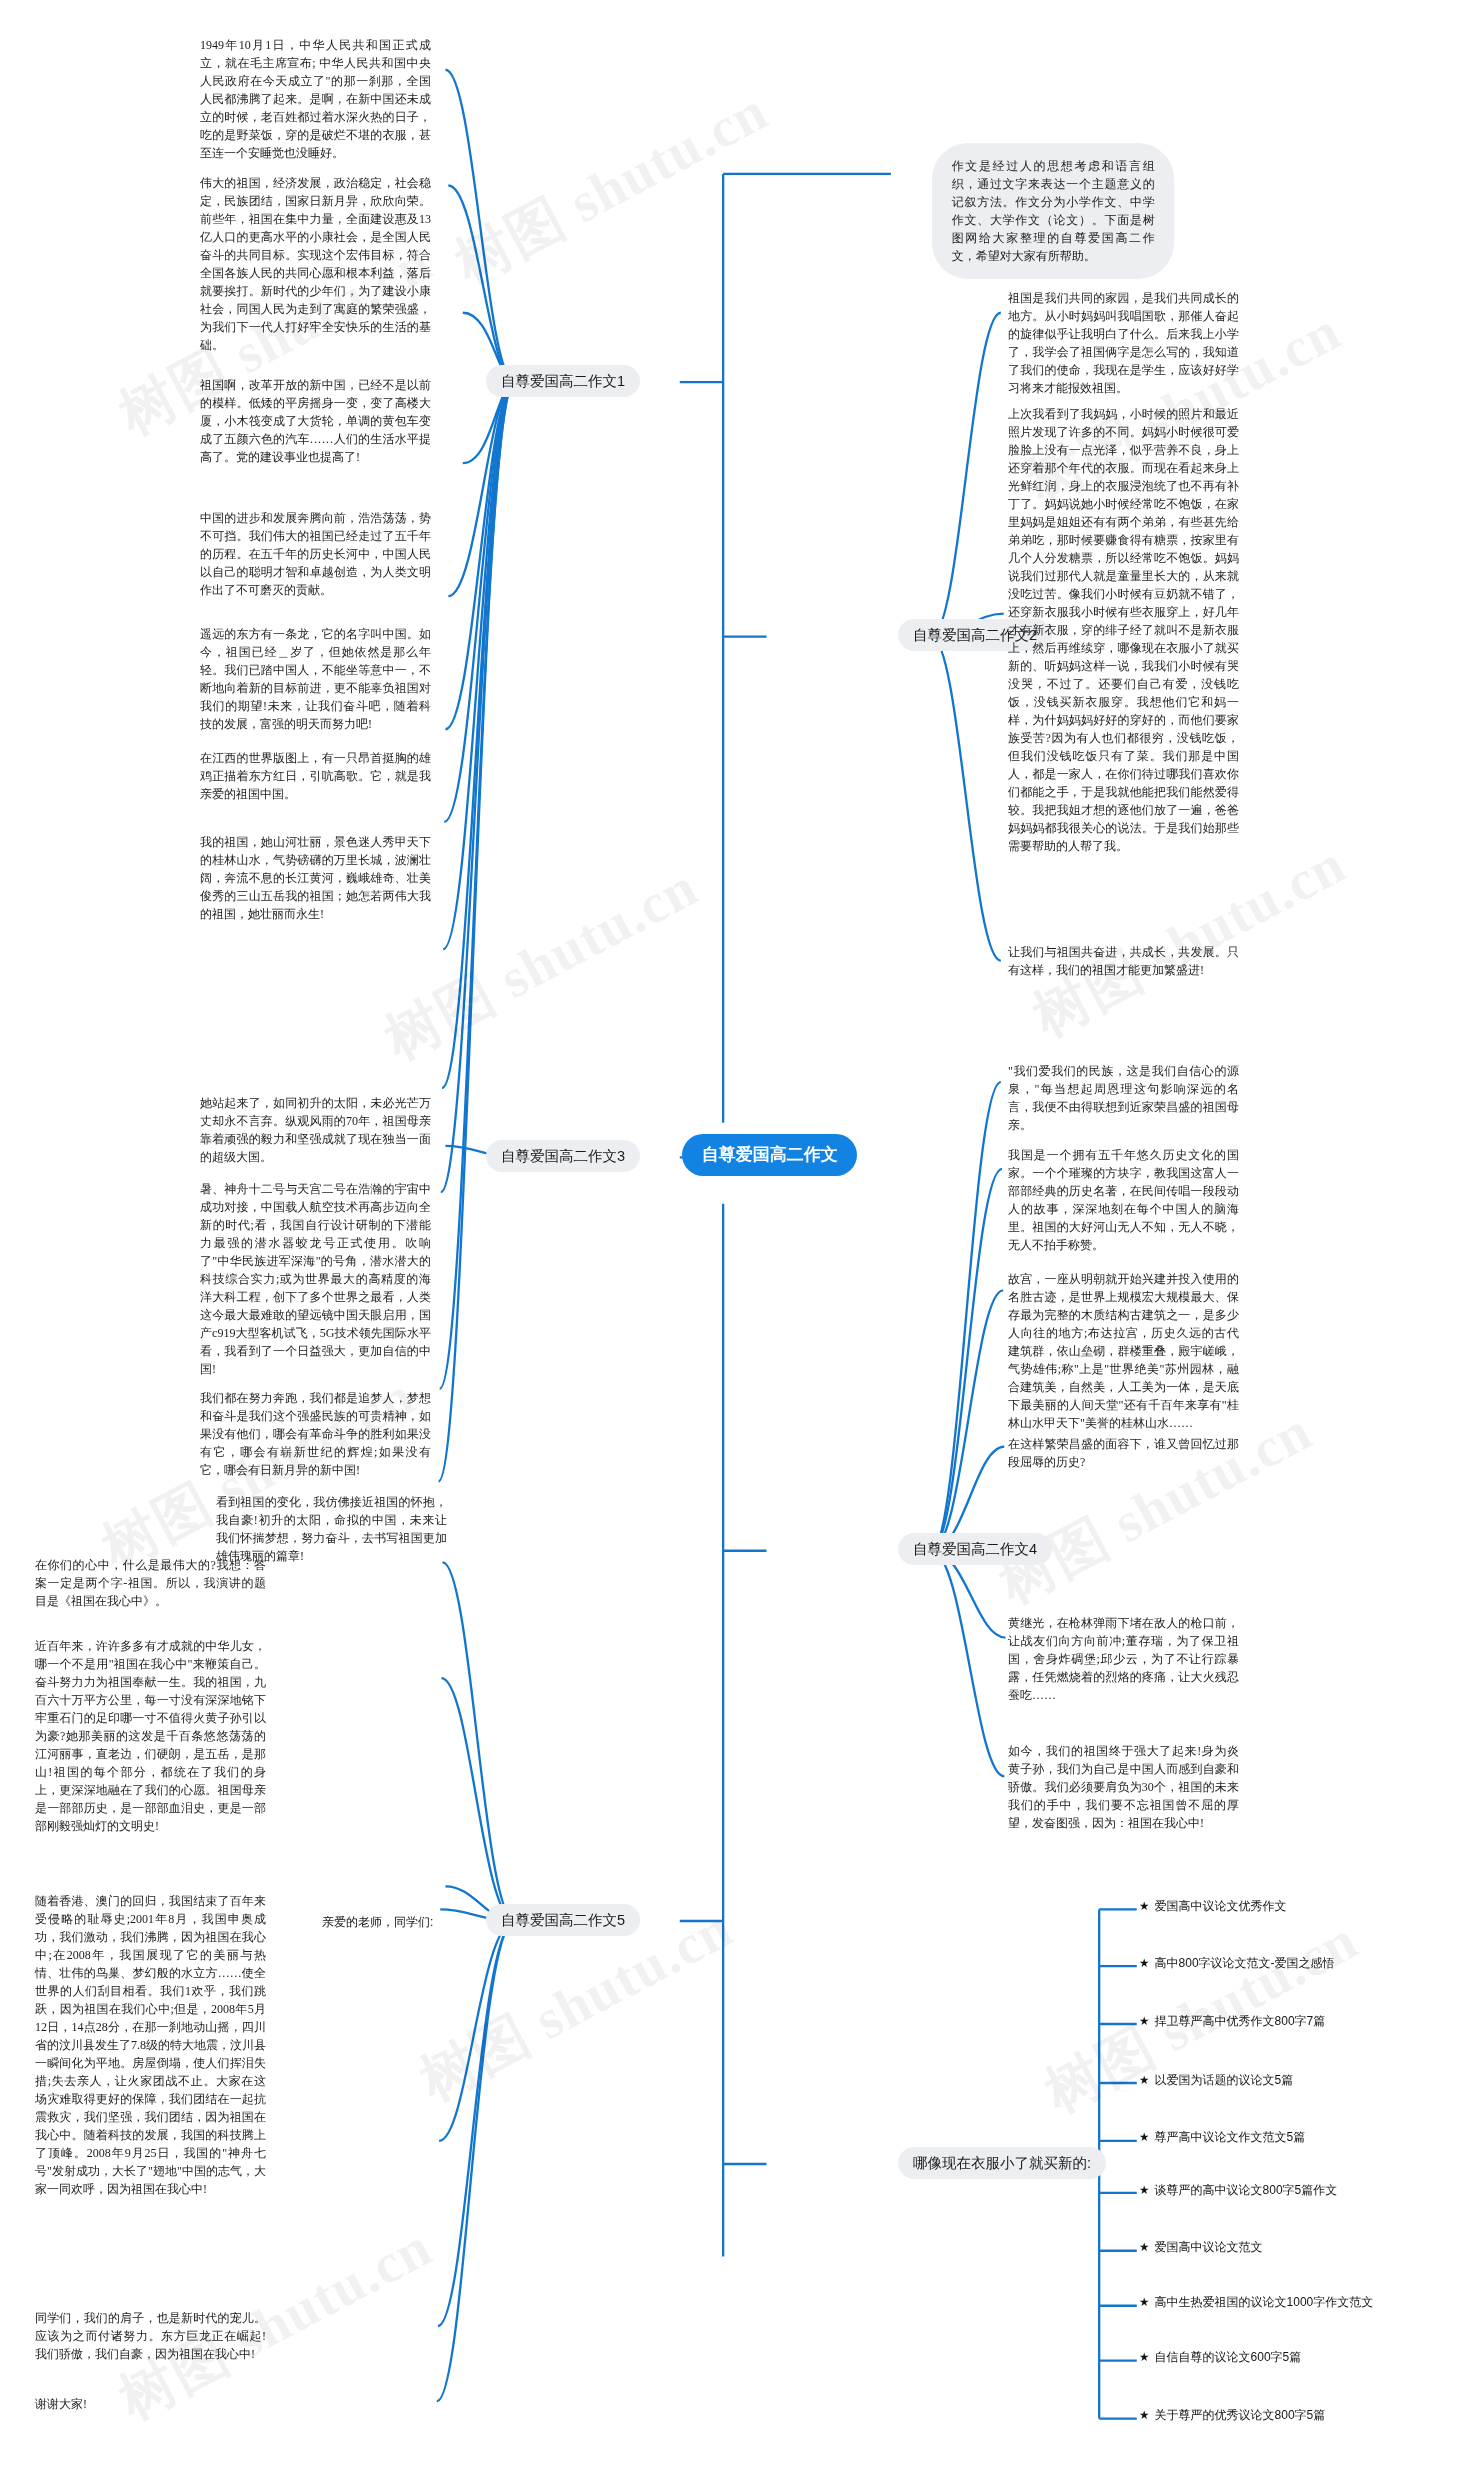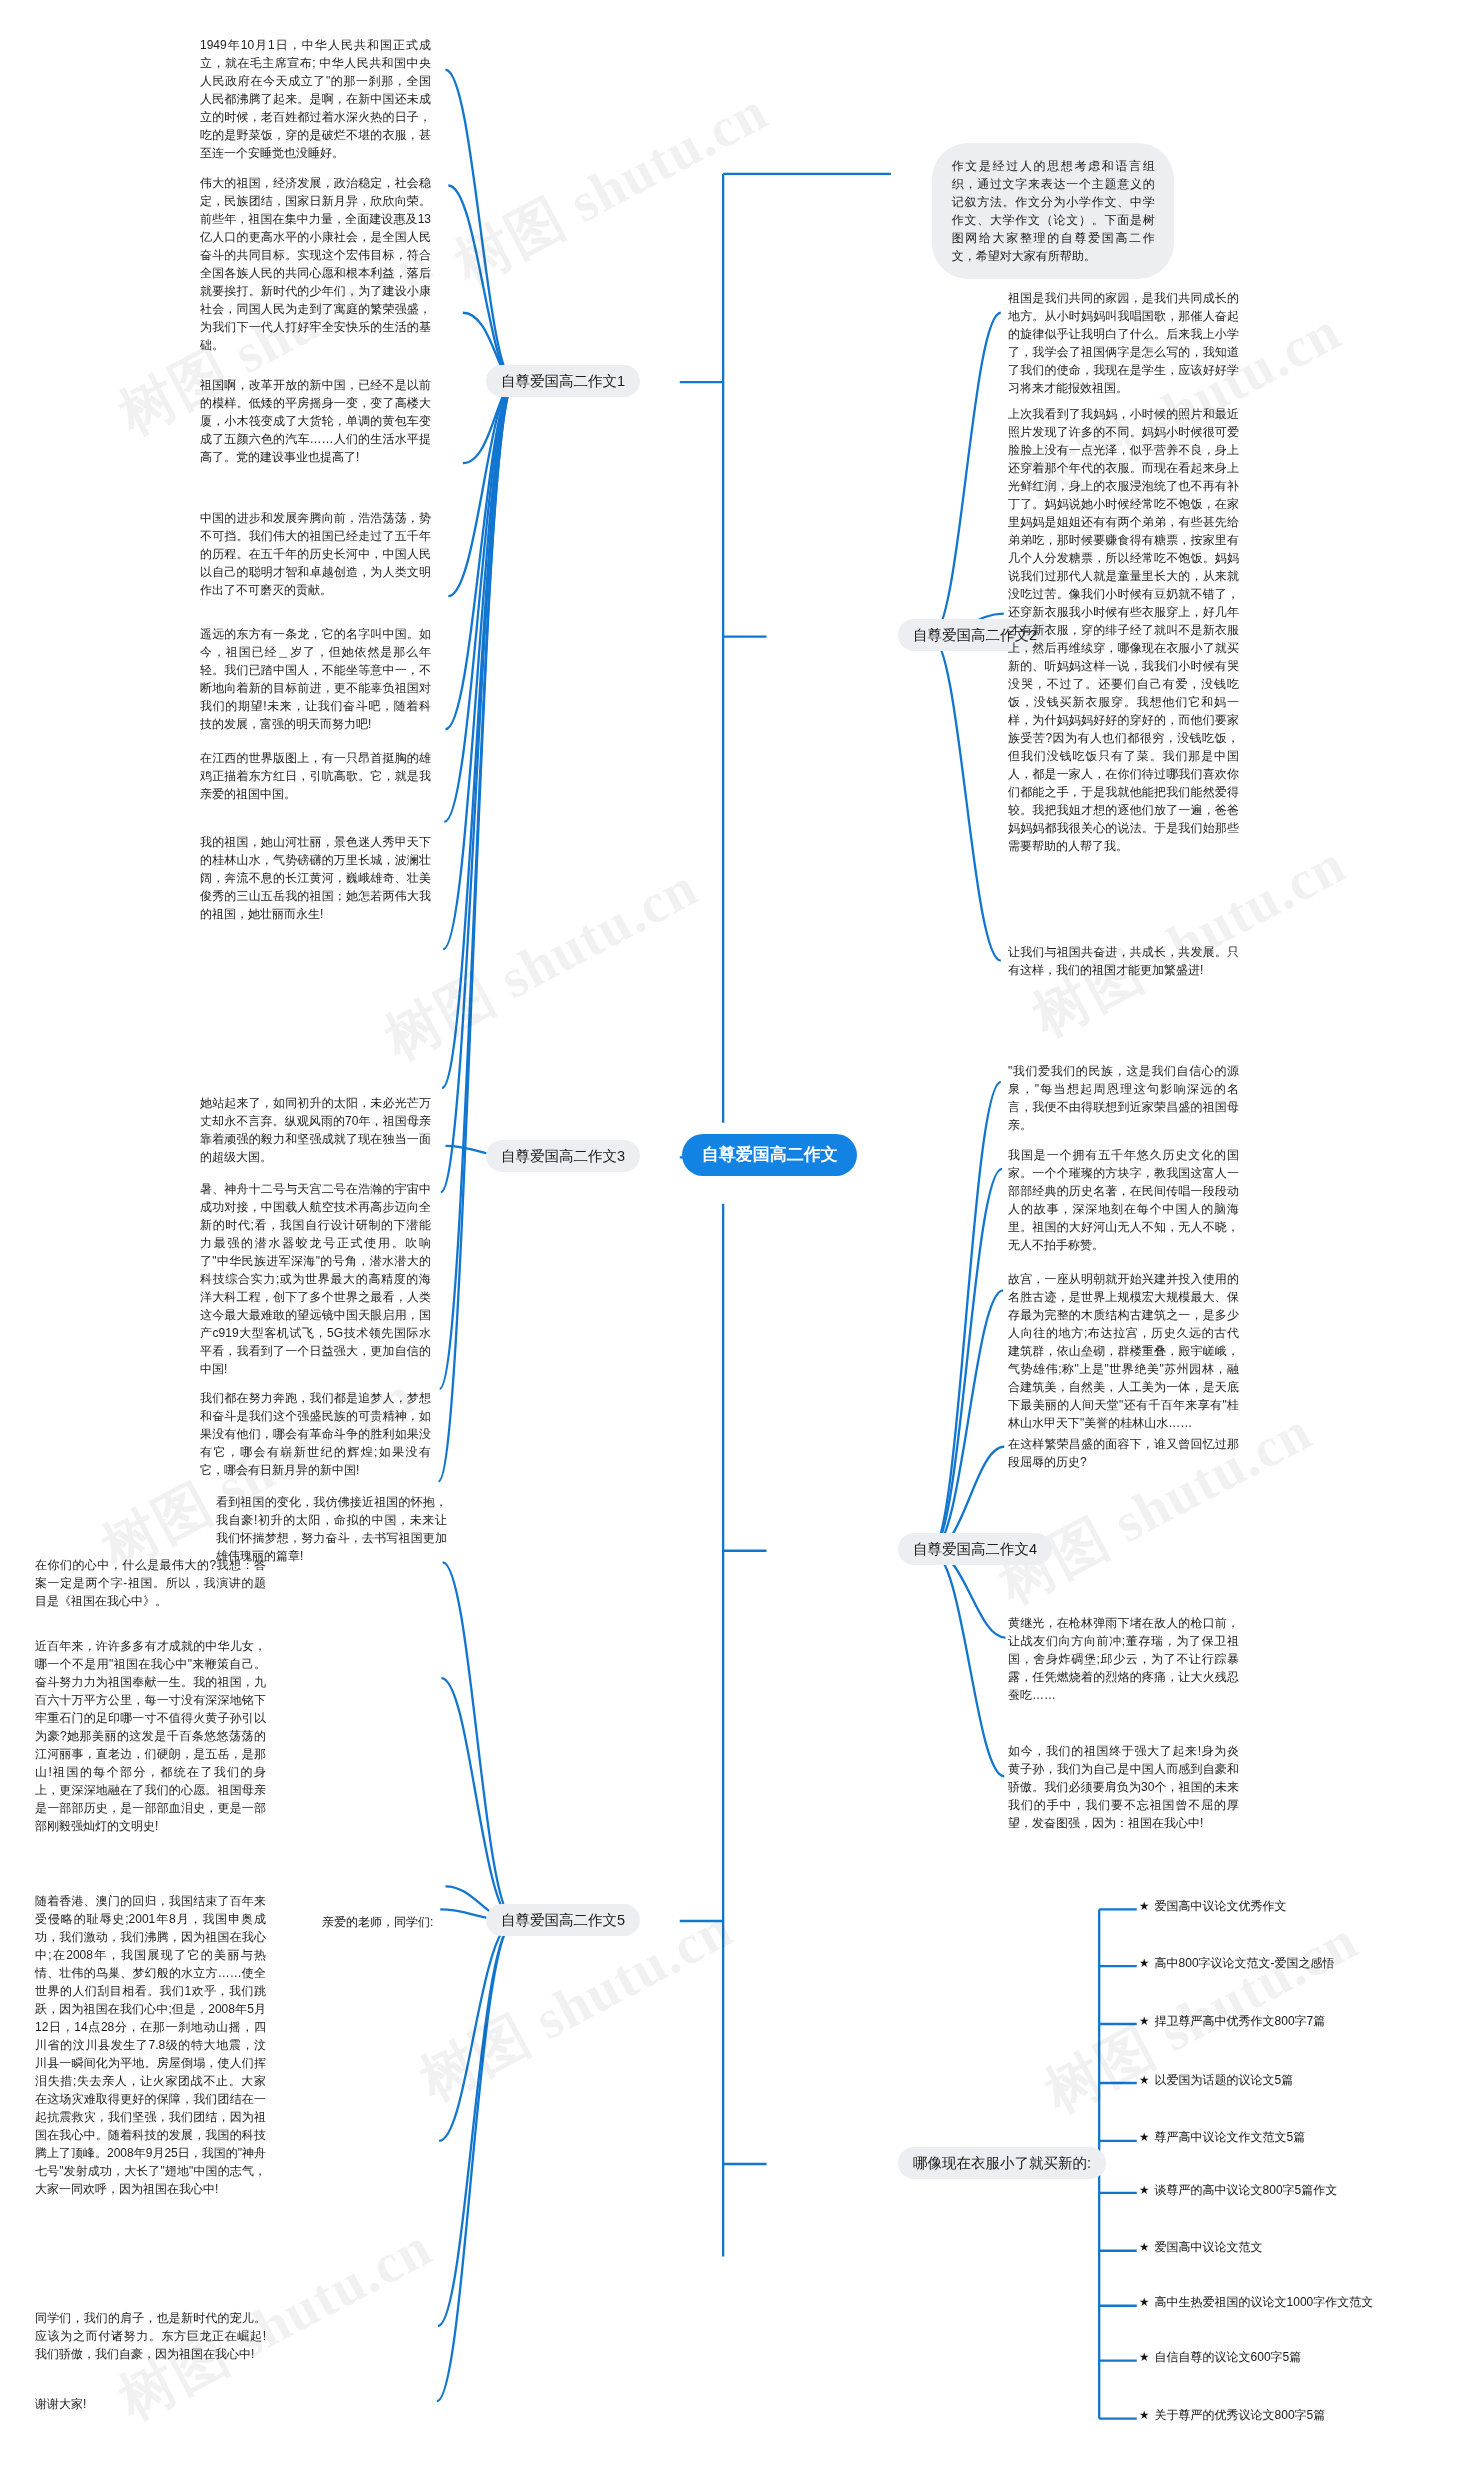--- a/index.html
+++ b/index.html
@@ -17,21 +17,21 @@
     letter-spacing:1.2px;
   }
   .para{
     position:absolute;
     font-size:12px;
     line-height:18px;
     color:#1b1b1b;
     text-align:justify;
     white-space:pre-wrap;
     word-break:break-all;
-    font-family:Liberation Sans, sans-serif;
+    font-family:Liberation Serif, serif;
   }
   .node{
     position:absolute;
     background:#eceef1;
     border-radius:23px;
     padding:7.5px 15px;
     font-size:14.5px;
     color:#1b1b1b;
     white-space:nowrap;
     line-height:1.2;

